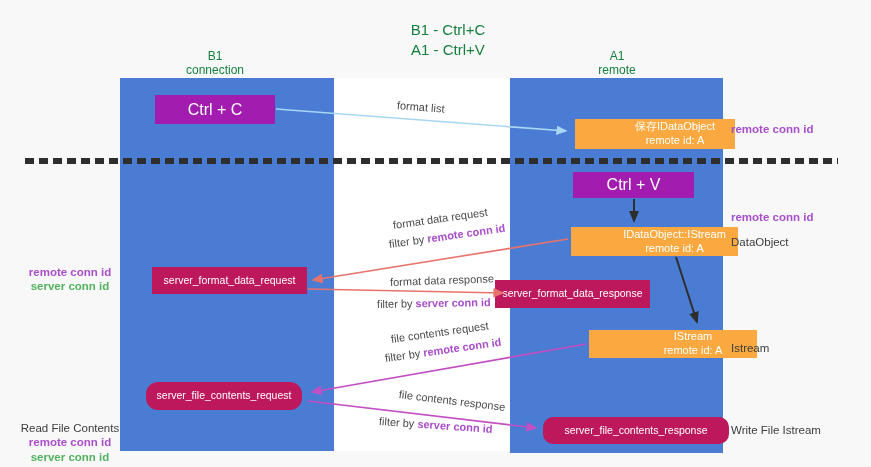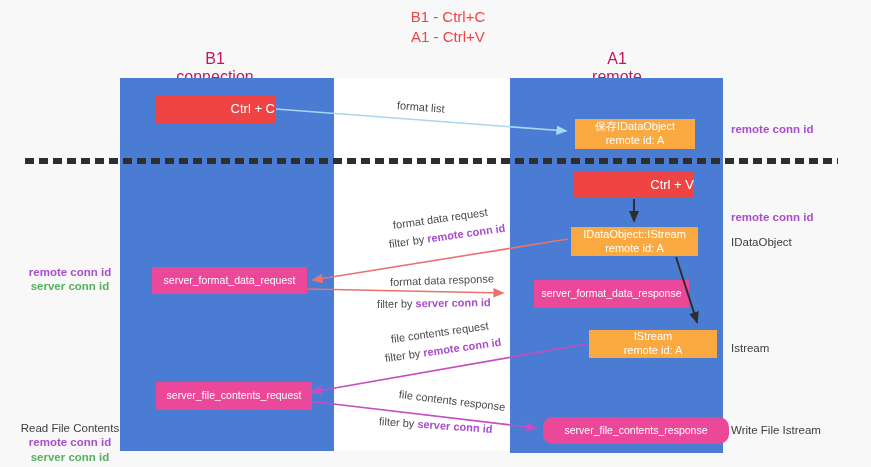--- a/index.html
+++ b/index.html
@@ -17,34 +17,34 @@
     position:absolute;left:334px;top:78px;width:176px;height:373px;
     background:#ffffff;
   }
   .lane{
     position:absolute;top:78px;
     background:#4a7cd4;
   }
   .lane-left{left:120px;width:214px;height:373px;}
   .lane-right{left:510px;width:213px;height:375px;}
   .title{
-    position:absolute;left:298px;top:7px;width:300px;
-    text-align:center;color:#ef4444;font-size:15px;line-height:1.35;
+    position:absolute;left:298px;top:20px;width:300px;
+    text-align:center;color:#15803d;font-size:15px;line-height:1.35;
   }
   .col-header{
     position:absolute;top:50px;width:100px;text-align:center;
-    color:#be185d;font-size:16px;line-height:1.15;
+    color:#15803d;font-size:12px;line-height:1.15;
   }
   .box{
     position:absolute;display:flex;align-items:center;justify-content:center;
     flex-direction:column;color:#ffffff;text-align:center;line-height:1.25;
   }
-  .green-box{background:#ef4444;font-size:13px;align-items:flex-end;}
-  .orange-box{background:#f9a93f;font-size:11px;}
-  .msg-box{background:#ec4899;font-size:10.5px;}
+  .green-box{background:#a21caf;font-size:16px;}
+  .orange-box{background:#f9a93f;font-size:11px;padding-left:40px;}
+  .msg-box{background:#be185d;font-size:10.5px;}
   .dashed-line{
     position:absolute;left:25px;top:158px;width:813px;height:6px;
     background:repeating-linear-gradient(90deg,#2e2e2e 0 9px,transparent 9px 14px);
   }
   svg.arrows{position:absolute;left:0;top:0;}
   .arrow-label{
     position:absolute;font-size:11px;color:#4a4a4a;white-space:nowrap;
     transform-origin:left center;
   }
   .conn-purple{color:#a94ecb;font-weight:bold;}
@@ -100,30 +100,30 @@
 
   <div class="box orange-box" style="left:571px;top:227px;width:127px;height:29px;">
     <span>IDataObject::IStream</span>
     <span>remote id: A</span>
   </div>
 
   <div class="box msg-box" style="left:152px;top:267px;width:155px;height:27px;">
     <span>server_format_data_request</span>
   </div>
 
-  <div class="box msg-box" style="left:534px;top:280px;width:155px;height:28px;">
+  <div class="box msg-box" style="left:495px;top:280px;width:155px;height:28px;">
     <span>server_format_data_response</span>
   </div>
 
   <div class="box orange-box" style="left:589px;top:330px;width:128px;height:28px;">
     <span>IStream</span>
     <span>remote id: A</span>
   </div>
 
-  <div class="box msg-box" style="left:156px;top:382px;width:156px;height:28px;">
+  <div class="box msg-box" style="left:146px;top:382px;width:156px;height:28px;border-radius:12px;">
     <span>server_file_contents_request</span>
   </div>
 
   <div class="box msg-box" style="left:543px;top:417px;width:186px;height:27px;border-radius:10px;">
     <span>server_file_contents_response</span>
   </div>
 
   <svg class="arrows" width="871" height="467" viewBox="0 0 871 467">
     <defs>
       <marker id="ah-blue" markerWidth="8" markerHeight="8" refX="6" refY="3" orient="auto">
@@ -165,21 +165,21 @@
     <span>filter by </span><span class="conn-purple">remote conn id</span>
   </div>
 
   <div class="arrow-label" style="left:399px;top:388px;transform:rotate(7deg);">file contents response</div>
   <div class="arrow-label" style="left:379px;top:415px;transform:rotate(4deg);">
     <span>filter by </span><span class="conn-purple">server conn id</span>
   </div>
 
   <div class="side-label bold-purple" style="left:731px;top:123px;">remote conn id</div>
   <div class="side-label bold-purple" style="left:731px;top:211px;">remote conn id</div>
-  <div class="side-label" style="left:731px;top:236px;">IDataObject</div>
+  <div class="side-label" style="left:731px;top:236px;">DataObject</div>
   <div class="side-label" style="left:731px;top:342px;">Istream</div>
   <div class="side-label" style="left:731px;top:424px;">Write File Istream</div>
 
   <div class="left-label-group" style="top:265px;">
     <div class="conn-purple">remote conn id</div>
     <div class="conn-green">server conn id</div>
   </div>
   <div class="left-label-group" style="top:383px;">
     <div class="dark">Read File Contents</div>
     <div class="conn-purple">remote conn id</div>

